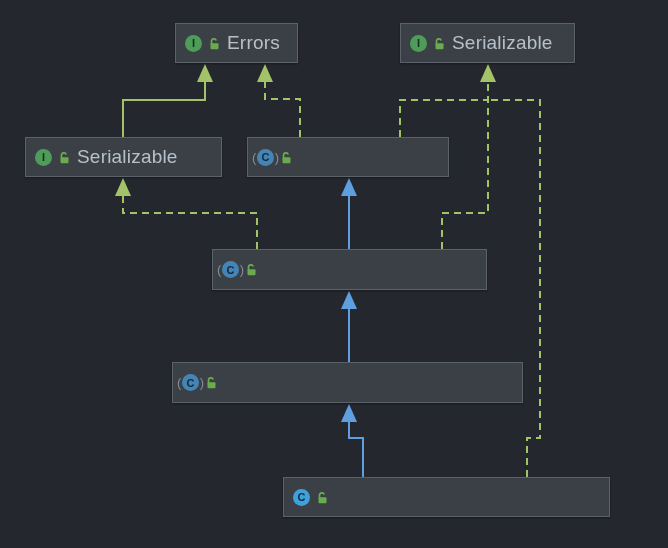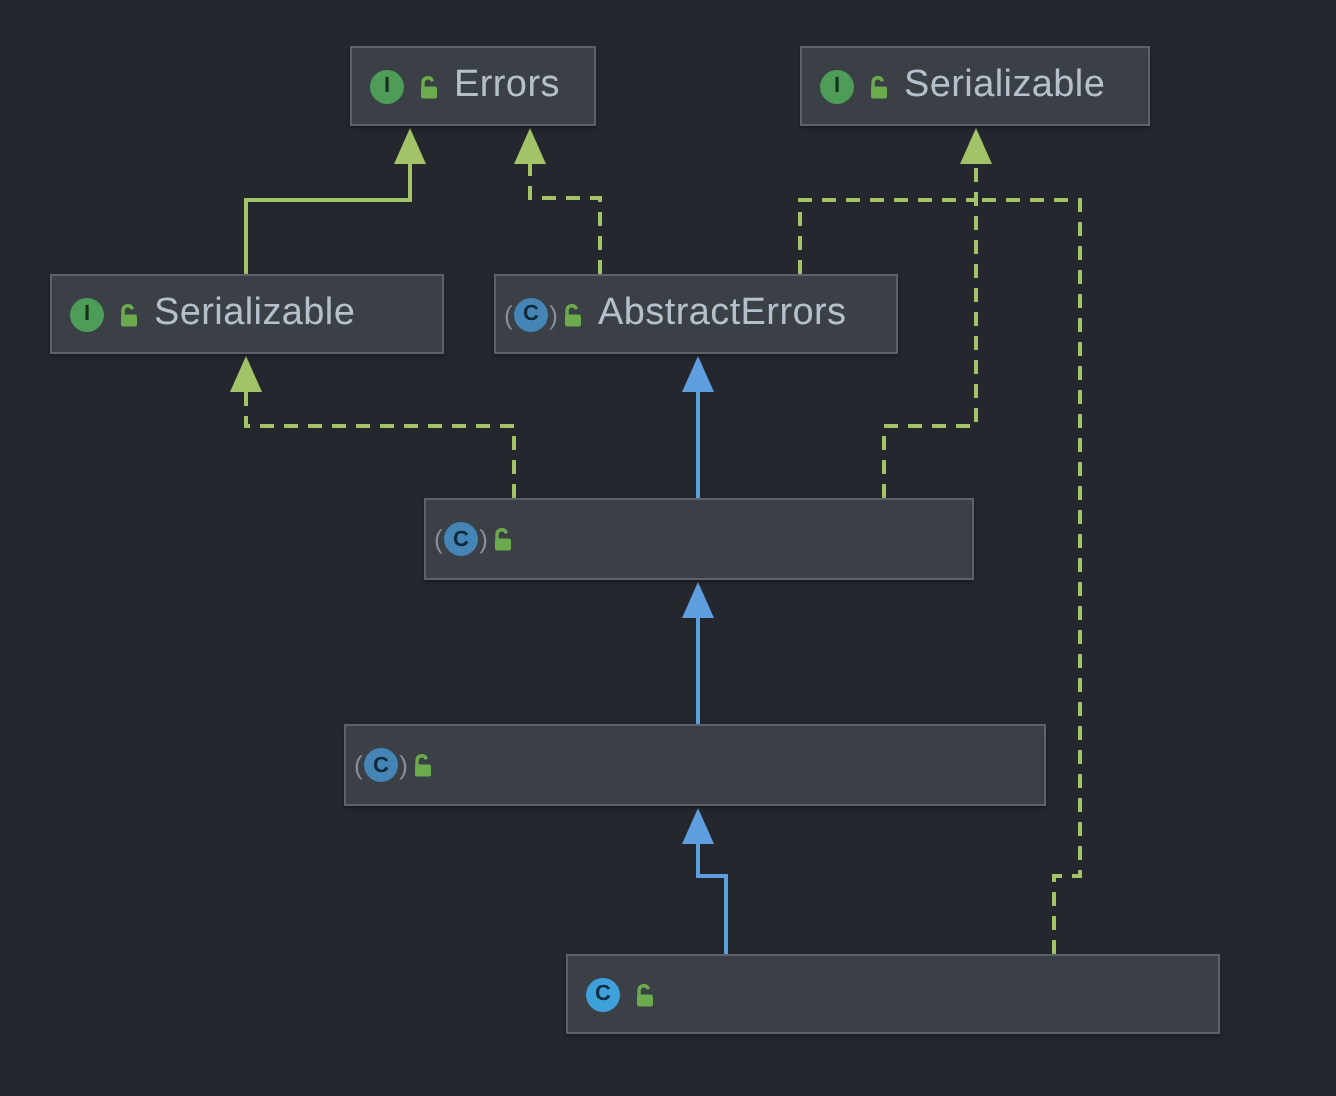--- a/index.html
+++ b/index.html
@@ -124,21 +124,20 @@
         <span class="node-label">Serializable</span>
       </div>
       <div class="node" style="left: 247px; top: 137px; width: 202px; height: 40px;">
         <span class="kind-icon abstract-class">C</span>
         <span class="lock-icon">
           <svg width="13" height="13" viewBox="0 0 13 13">
             <path d="M3.5 7 L3.5 4.2 A2.4 2.4 0 0 1 8.2 3.6" fill="none" stroke="#6cab4d" stroke-width="1.7"></path>
             <rect x="2.5" y="6.2" width="8" height="6" rx="1" fill="#6cab4d"></rect>
           </svg>
         </span>
-        <span class="node-label">AbstractErrors</span>
       </div>
       <div class="node" style="left: 212px; top: 249px; width: 275px; height: 41px;">
         <span class="kind-icon abstract-class">C</span>
         <span class="lock-icon">
           <svg width="13" height="13" viewBox="0 0 13 13">
             <path d="M3.5 7 L3.5 4.2 A2.4 2.4 0 0 1 8.2 3.6" fill="none" stroke="#6cab4d" stroke-width="1.7"></path>
             <rect x="2.5" y="6.2" width="8" height="6" rx="1" fill="#6cab4d"></rect>
           </svg>
         </span>
       </div>

